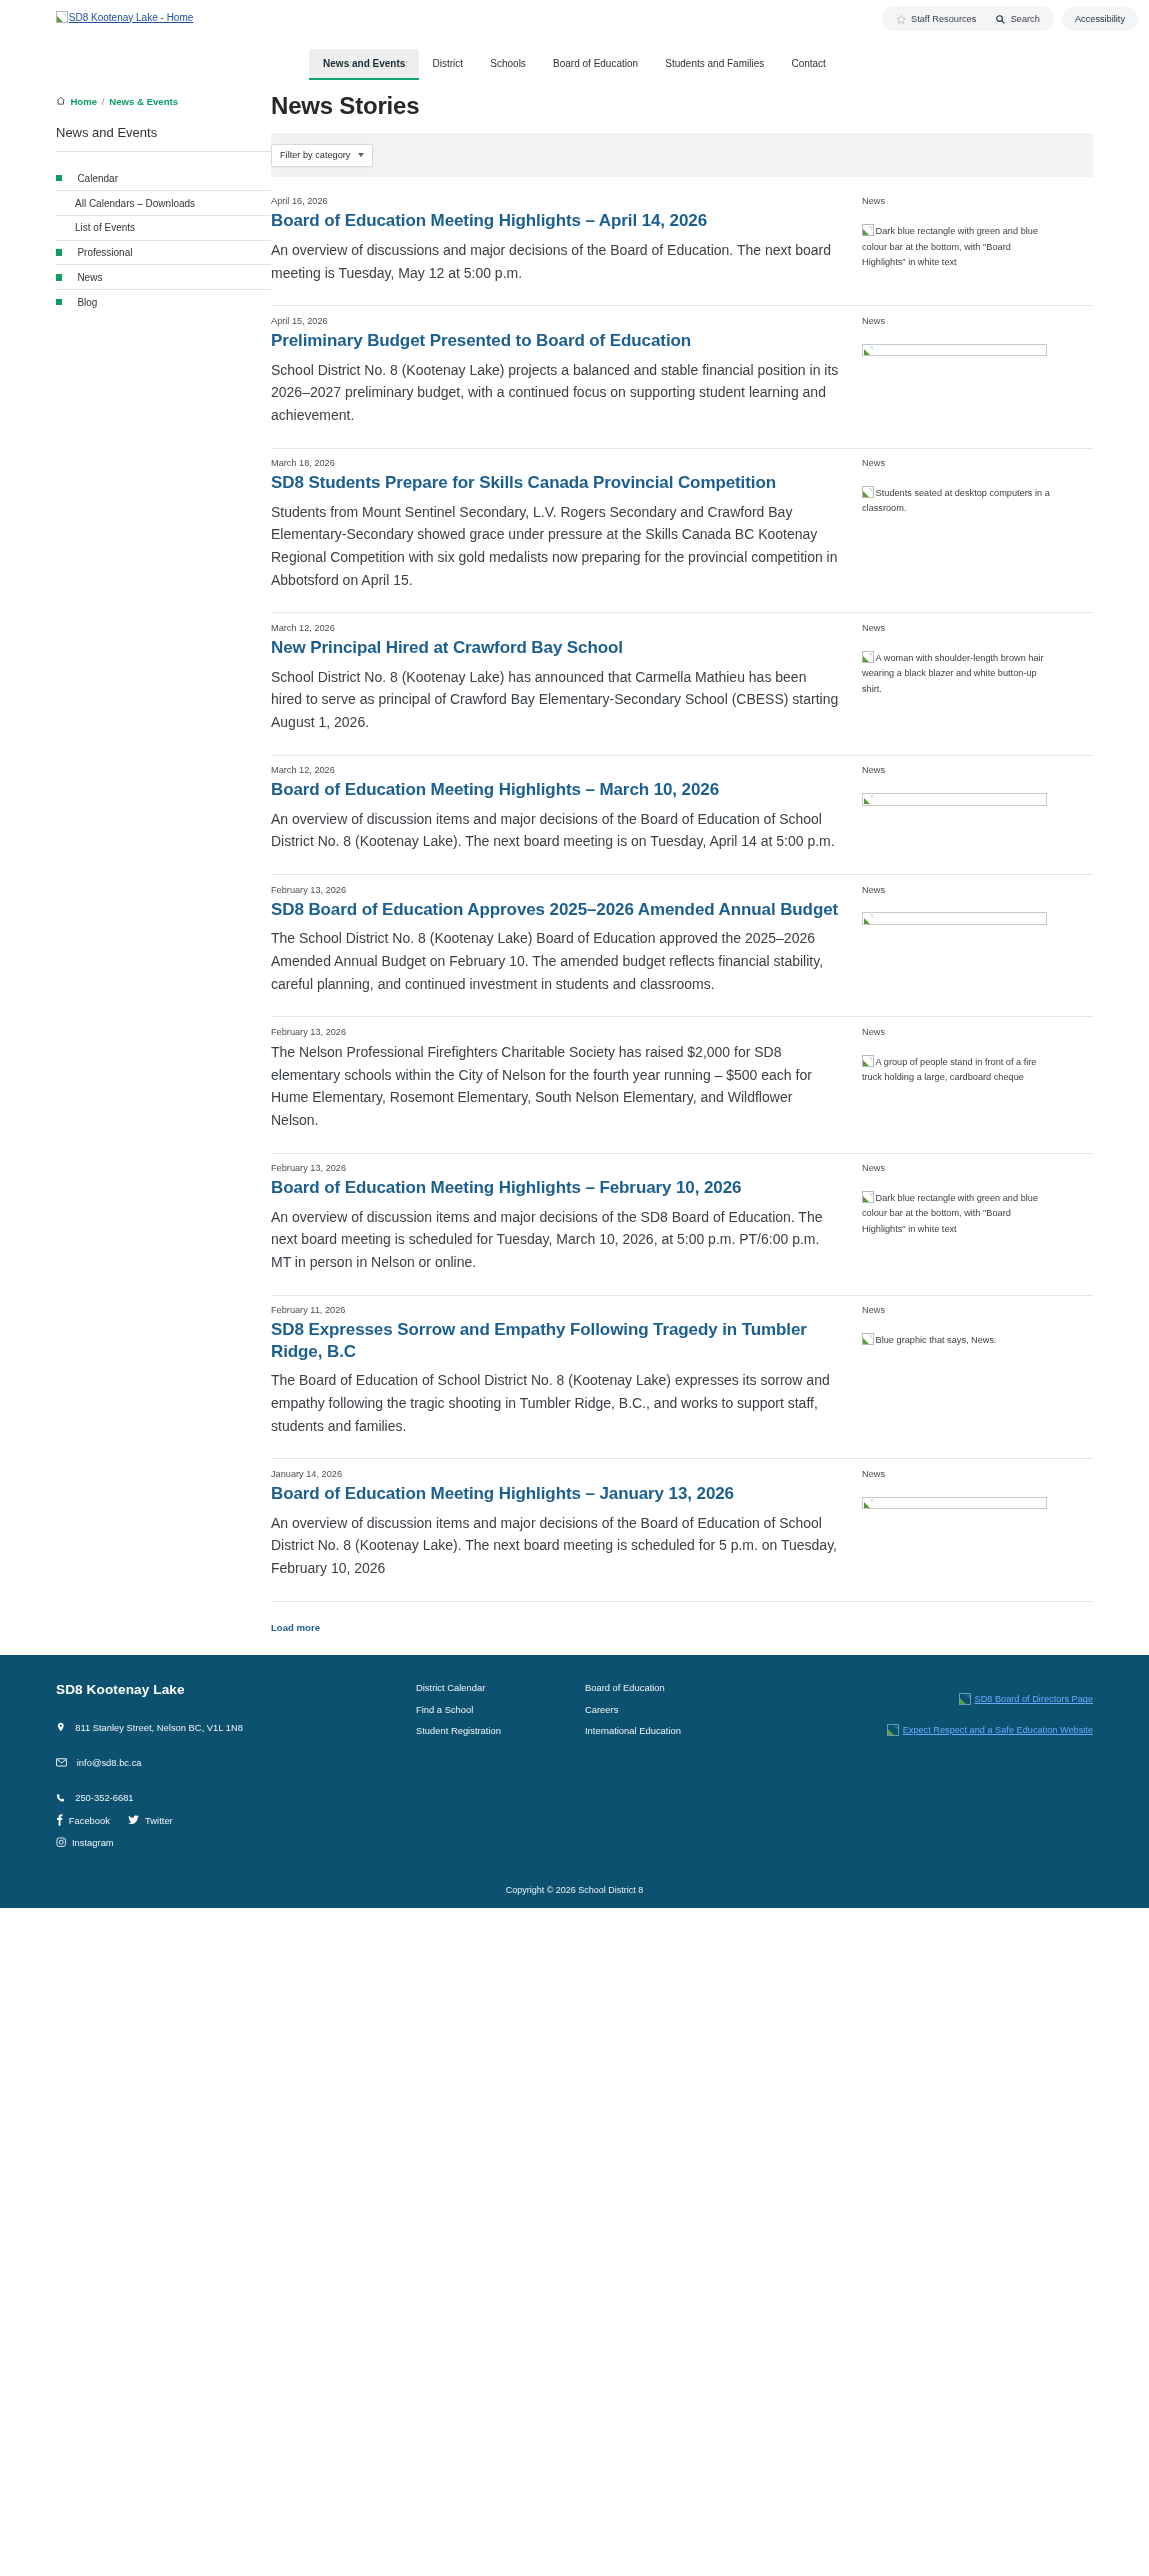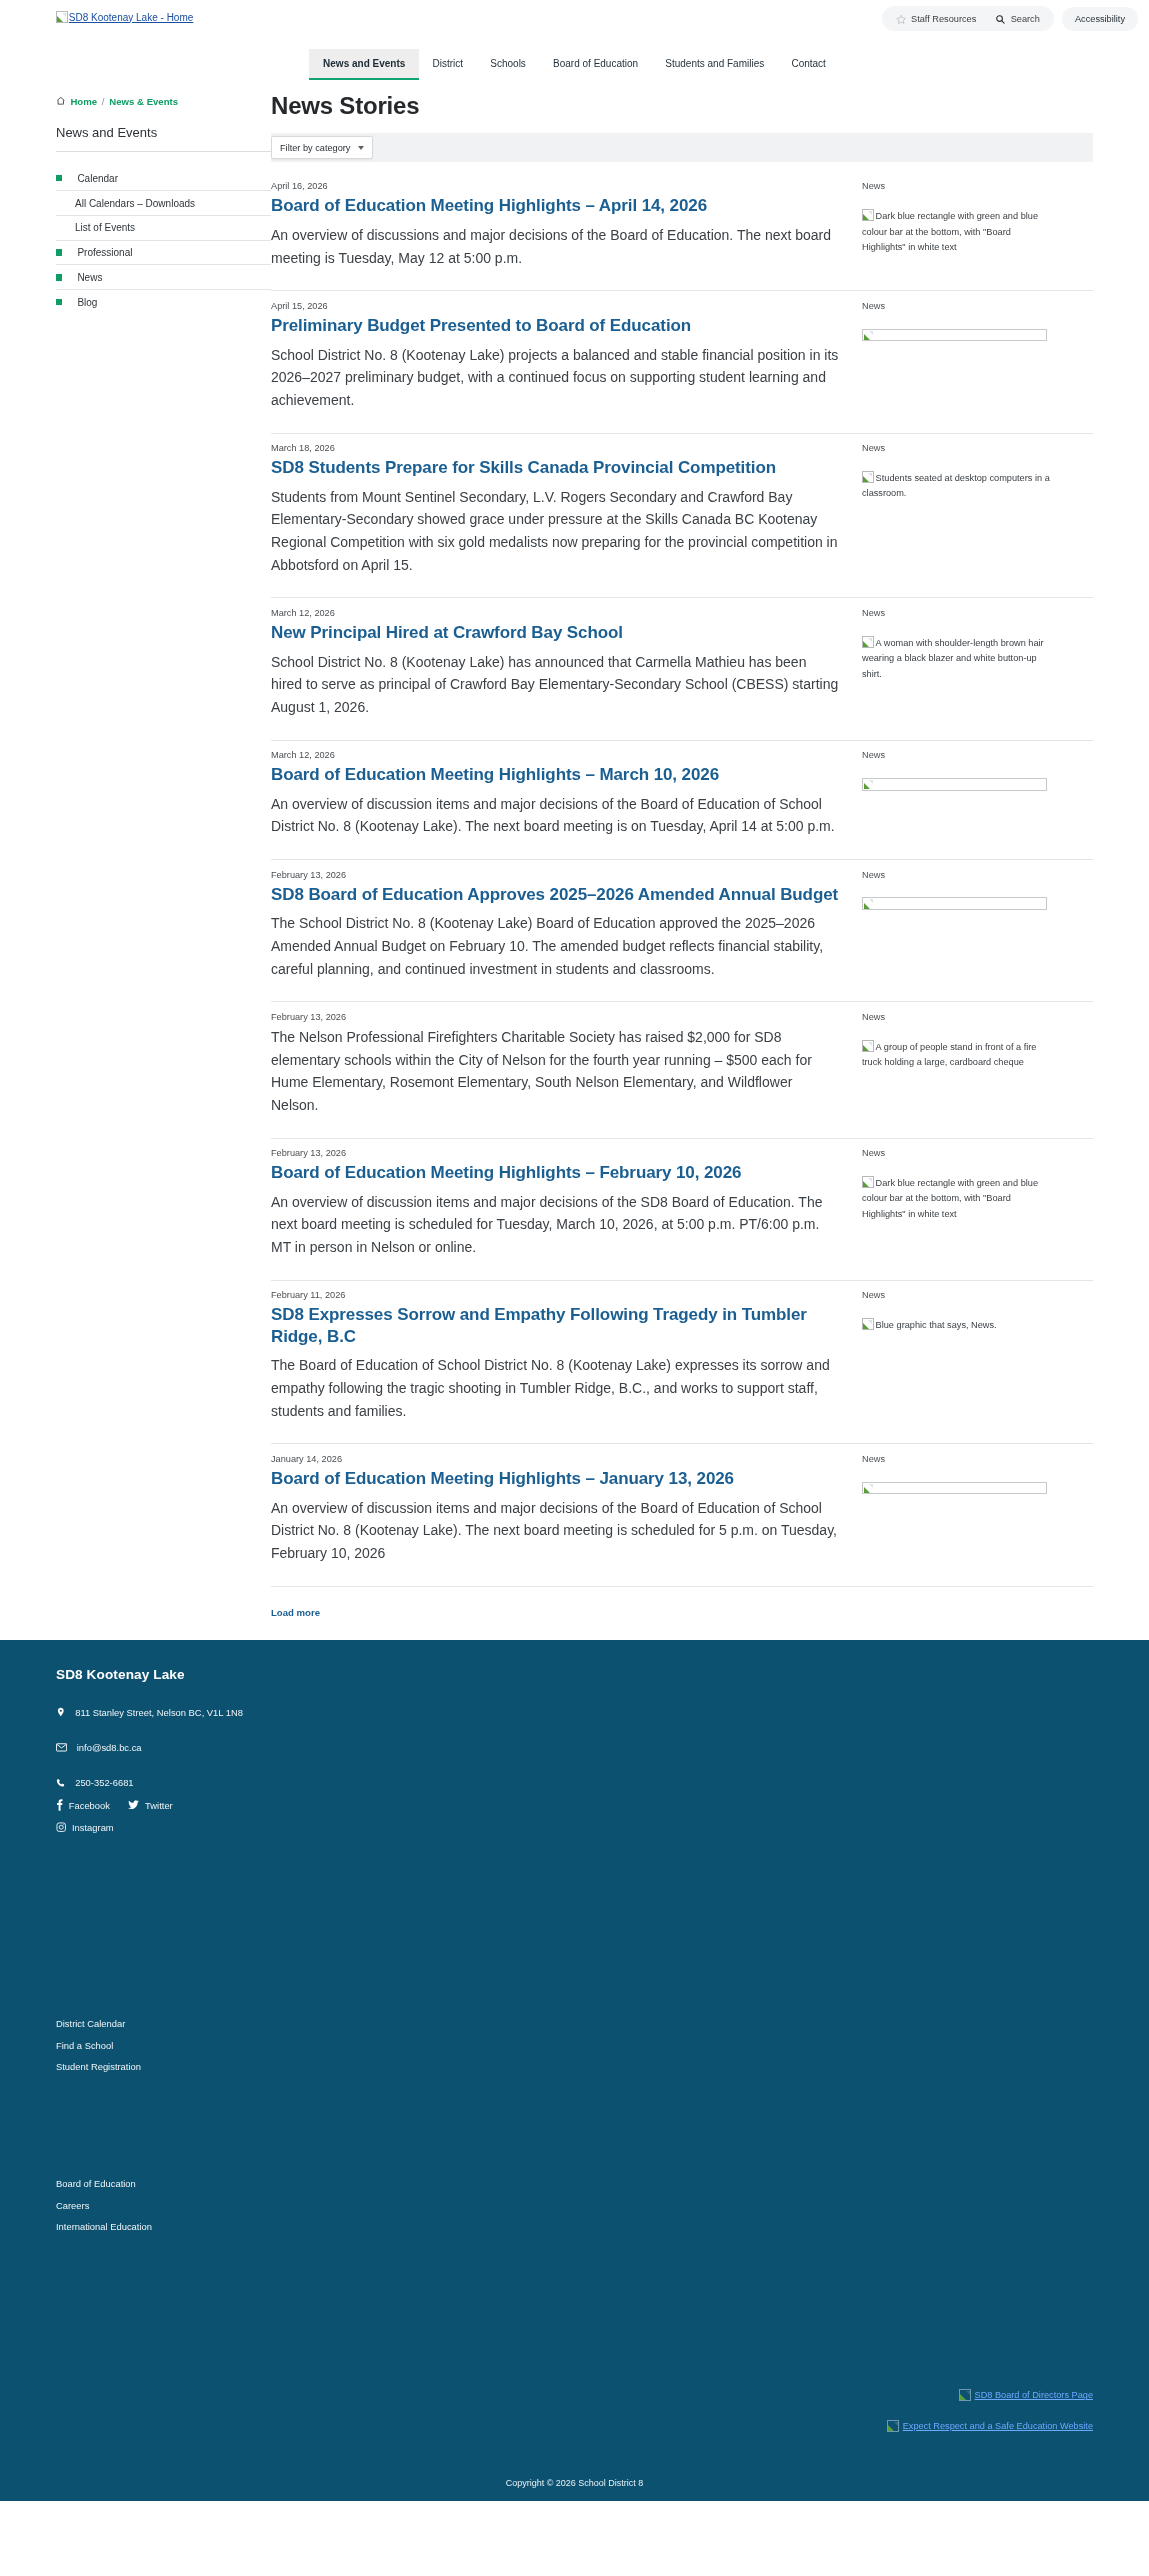--- a/index.html
+++ b/index.html
@@ -195,21 +195,21 @@
   
   h1.page-title {
     font-size: 24px;
     font-weight: bold;
     color: #25292c;
     margin: 0 0 12.8px 0;
     letter-spacing: -0.2px;
   }
   .filter-bar {
     background: #f1f2f3;
-    height: 29px;
+    height: 44px;
     display: flex;
     align-items: center;
     margin-bottom: 16px;
   }
   .filter-select {
     background: #ffffff;
     border: 0.8px solid #d7dadd;
     border-radius: 2.4px;
     font-size: 9.2px;
     color: #2c3237;
@@ -295,22 +295,21 @@
   }
 
   
   footer.site-footer {
     background: #0d5170;
     color: #ffffff;
     padding: 27px 56px 0 56px;
   }
   .footer-grid {
     display: flex;
-    gap: 0;
-    flex-direction: column;
+    gap: 9px;
   }
   .f-col-brand { width: 351px; flex: 0 0 351px; }
   .f-col-links { width: 160px; flex: 0 0 160px; }
   .f-col-links2 { width: 200px; flex: 0 0 200px; }
   .f-col-badges { flex: 1; text-align: right; padding-top: 3.2px; }
 
   .f-title {
     font-size: 13.6px;
     font-weight: bold;
     margin: 0 0 14.4px 0;

